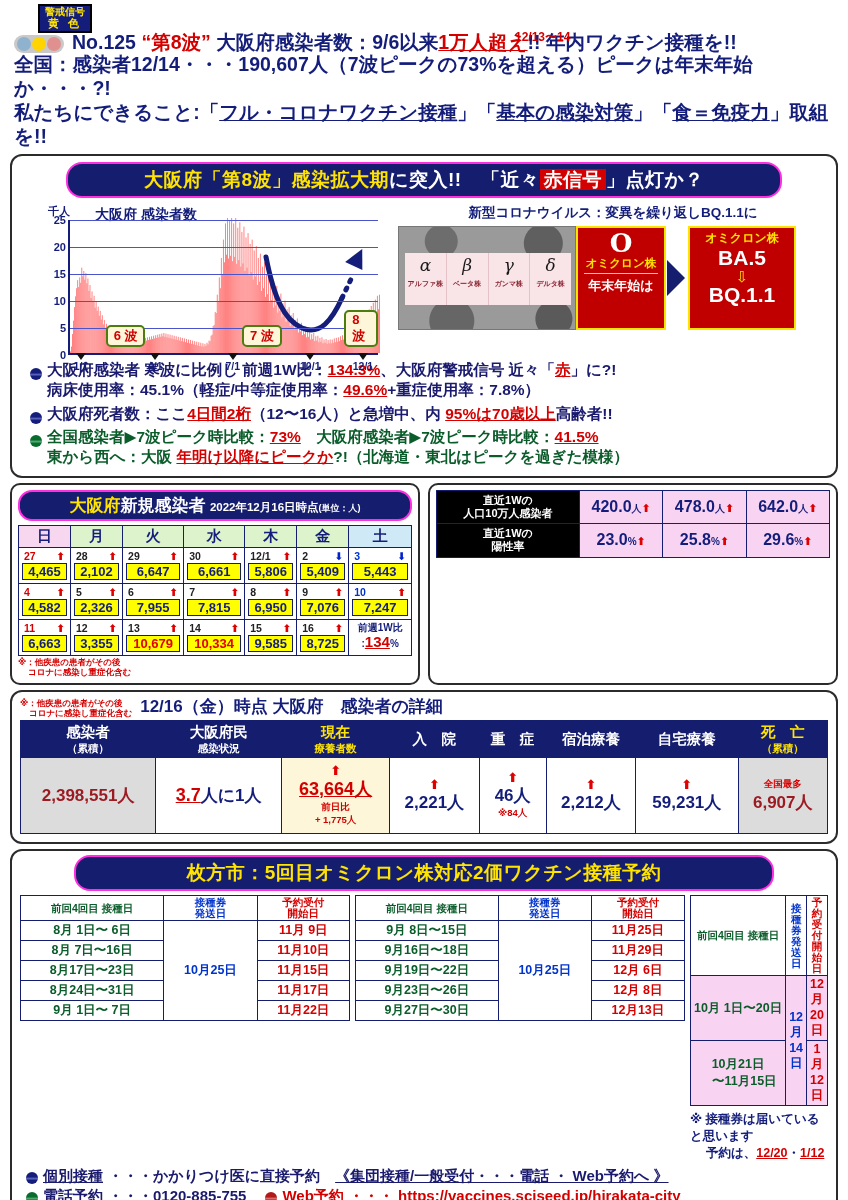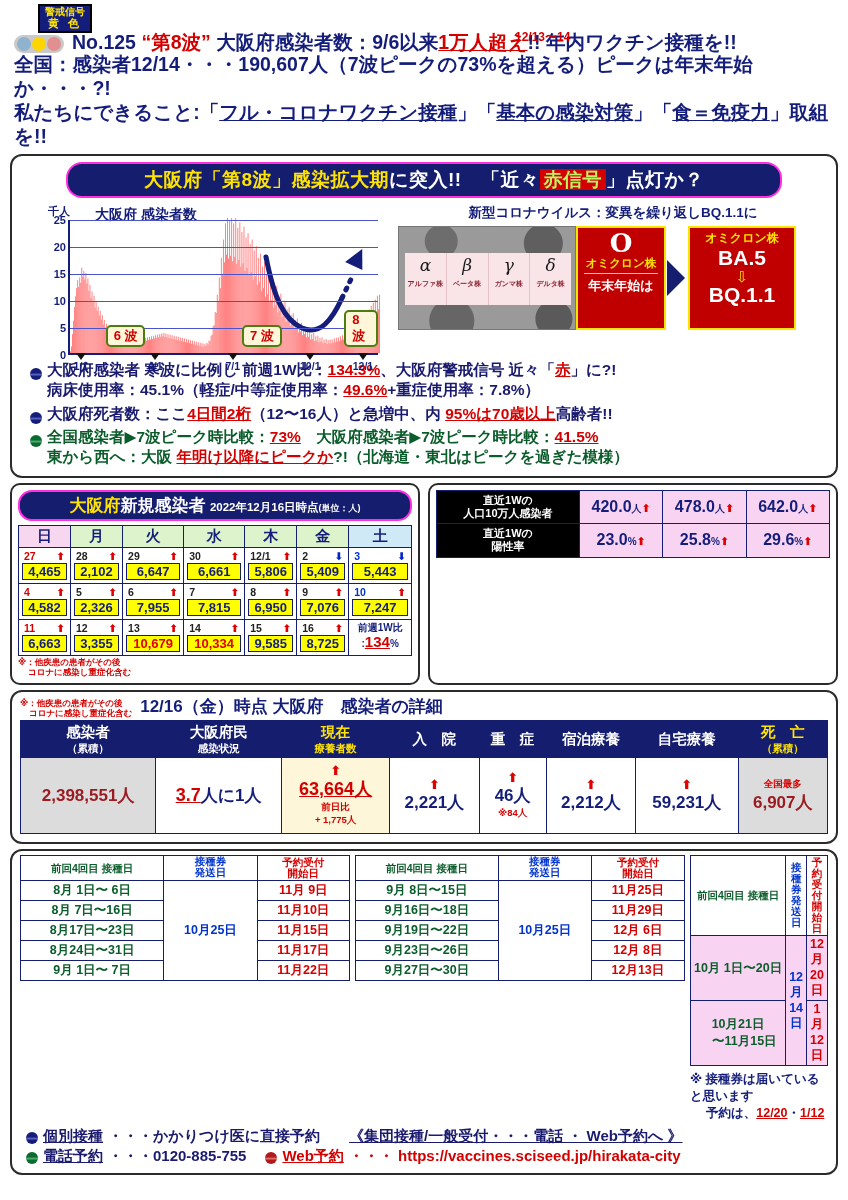--- a/index.html
+++ b/index.html
@@ -45,21 +45,21 @@
     border:2px solid #2b2b2b; border-radius:12px; background:#fff;
     margin-top:5px; padding:6px 8px 8px 8px; position:relative;
   }
   .banner {
     background:#151d6e; border:2.5px solid #ff2fe0; border-radius:16px;
     color:#ffe400; font-weight:bold; text-align:center;
     padding:3px 10px; font-size:19px; letter-spacing:0.5px;
     margin:0 auto 4px auto; display:block;
   }
   .banner .w { color:#ffffff; }
-  .banner .redbox { background:#d40000; color:#bef264; padding:0 4px; }
+  .banner .redbox { background:#d40000; color:#ffffff; padding:0 4px; }
 
   
   .chart-area { display:flex; gap:6px; }
   .chart-box { width:372px; position:relative; }
   .chart-title { font-size:14px; font-weight:bold; color:#141e7a; position:absolute; left:75px; top:4px; }
   .unit { font-size:11px; font-weight:bold; color:#141e7a; position:absolute; left:28px; top:2px; }
   .plot { position:relative; margin-left:48px; margin-top:18px; width:310px; height:135px;
           border-left:2px solid #141e7a; border-bottom:2px solid #141e7a; }
   .gl { position:absolute; left:0; width:100%; height:1px; background:#4a53c9; }
   .ylab { position:absolute; right:100%; margin-right:4px; font-size:11px; font-weight:bold;
@@ -156,21 +156,21 @@
   .det tbody td.yel { background:#fdf6d8; }
   .det .big { font-size:17px; }
   .det .small-u { font-size:9.5px; font-weight:bold; }
   .det .redu { color:#d40000; text-decoration:underline; font-size:18px; }
   .det .sub { font-size:9.5px; color:#d40000; font-weight:bold; }
 
   
   .vac { display:flex; gap:5px; align-items:flex-start; }
   .vtab td, .vtab th { border:1.6px solid #151d6e; text-align:center; padding:1px 3px; }
   .vtab th { font-size:10.5px; font-weight:bold; line-height:1.05; }
-  .vtab th.c1 { color:#0a5c2a; } .vtab th.c2 { color:#0033cc;font-family:Liberation Mono, monospace; } .vtab th.c3 { color:#d40000; }
+  .vtab th.c1 { color:#0a5c2a; } .vtab th.c2 { color:#0033cc; } .vtab th.c3 { color:#d40000; }
   .vtab td.d1 { color:#0a5c2a; font-size:12.5px; font-weight:bold; white-space:nowrap;}
   .vtab td.d2 { color:#0033cc; font-size:12.5px; font-weight:bold; }
   .vtab td.d3 { color:#d40000; font-size:12.5px; font-weight:bold; }
   .vtab.pink td { background:#f9d4f2; }
   .vnote { font-size:12.5px; font-weight:bold; color:#141e7a; line-height:1.35; margin-top:5px;}
   .vnote u { color:#d40000; }
   .contact { margin-top:4px; padding-left:6px; }
   .cl { display:flex; align-items:center; gap:5px; font-size:15px; font-weight:bold; line-height:1.3;}
   .cl .bu2 { text-decoration:underline; }
 </style>
@@ -849,20 +849,21 @@
             <td class="gray">
               <div class="sub">全国最多</div>
               <div class="big">6,907人</div>
             </td>
           </tr>
         </tbody>
       </table>
   </div>
 
   <div class="panel" style="padding-top:4px;">
+    <div class="banner" style="width:700px;font-size:19px;">枚方市：5回目オミクロン株対応2価ワクチン接種予約</div>
     <div class="vac">
       <table class="vtab" id="vt1">
           <tbody>
             <tr>
     <th class="c1">前回4回目 接種日</th>
     <th class="c2">接種券<br>発送日</th>
     <th class="c3">予約受付<br>開始日</th>
             </tr>
             <tr>
               <td class="d1">8月 1日〜 6日</td>
@@ -942,21 +943,21 @@
             <span>予約は、</span><u>12/20</u><span>・</span><u>1/12</u>
           </div>
         </div>
       </div>
     </div>
     <div class="contact">
       <div class="cl">
         <span class="dotb"></span>
         <span class="bu2">個別接種</span>
           <span>・・・かかりつけ医に直接予約</span>
-        <span class="bu2" style="margin-left:24px">《集団接種/一般受付・・・電話 ・ Web予約へ 》</span>
+        <span class="bu2" style="margin-left:10px">《集団接種/一般受付・・・電話 ・ Web予約へ 》</span>
       </div>
       <div class="cl">
         <span class="dotg"></span>
         <span class="bu2">電話予約</span>
           <span>・・・0120-885-755</span>
         <span class="dotb" style="background-image:linear-gradient(#b11a1a 40%,#e07070 55%,#b11a1a 70%);margin-left:14px"></span>
         <span class="rdu">Web予約</span>
           <span class="rd" style="font-weight:bold">・・・ https://vaccines.sciseed.jp/hirakata-city</span>
       </div>
     </div>

